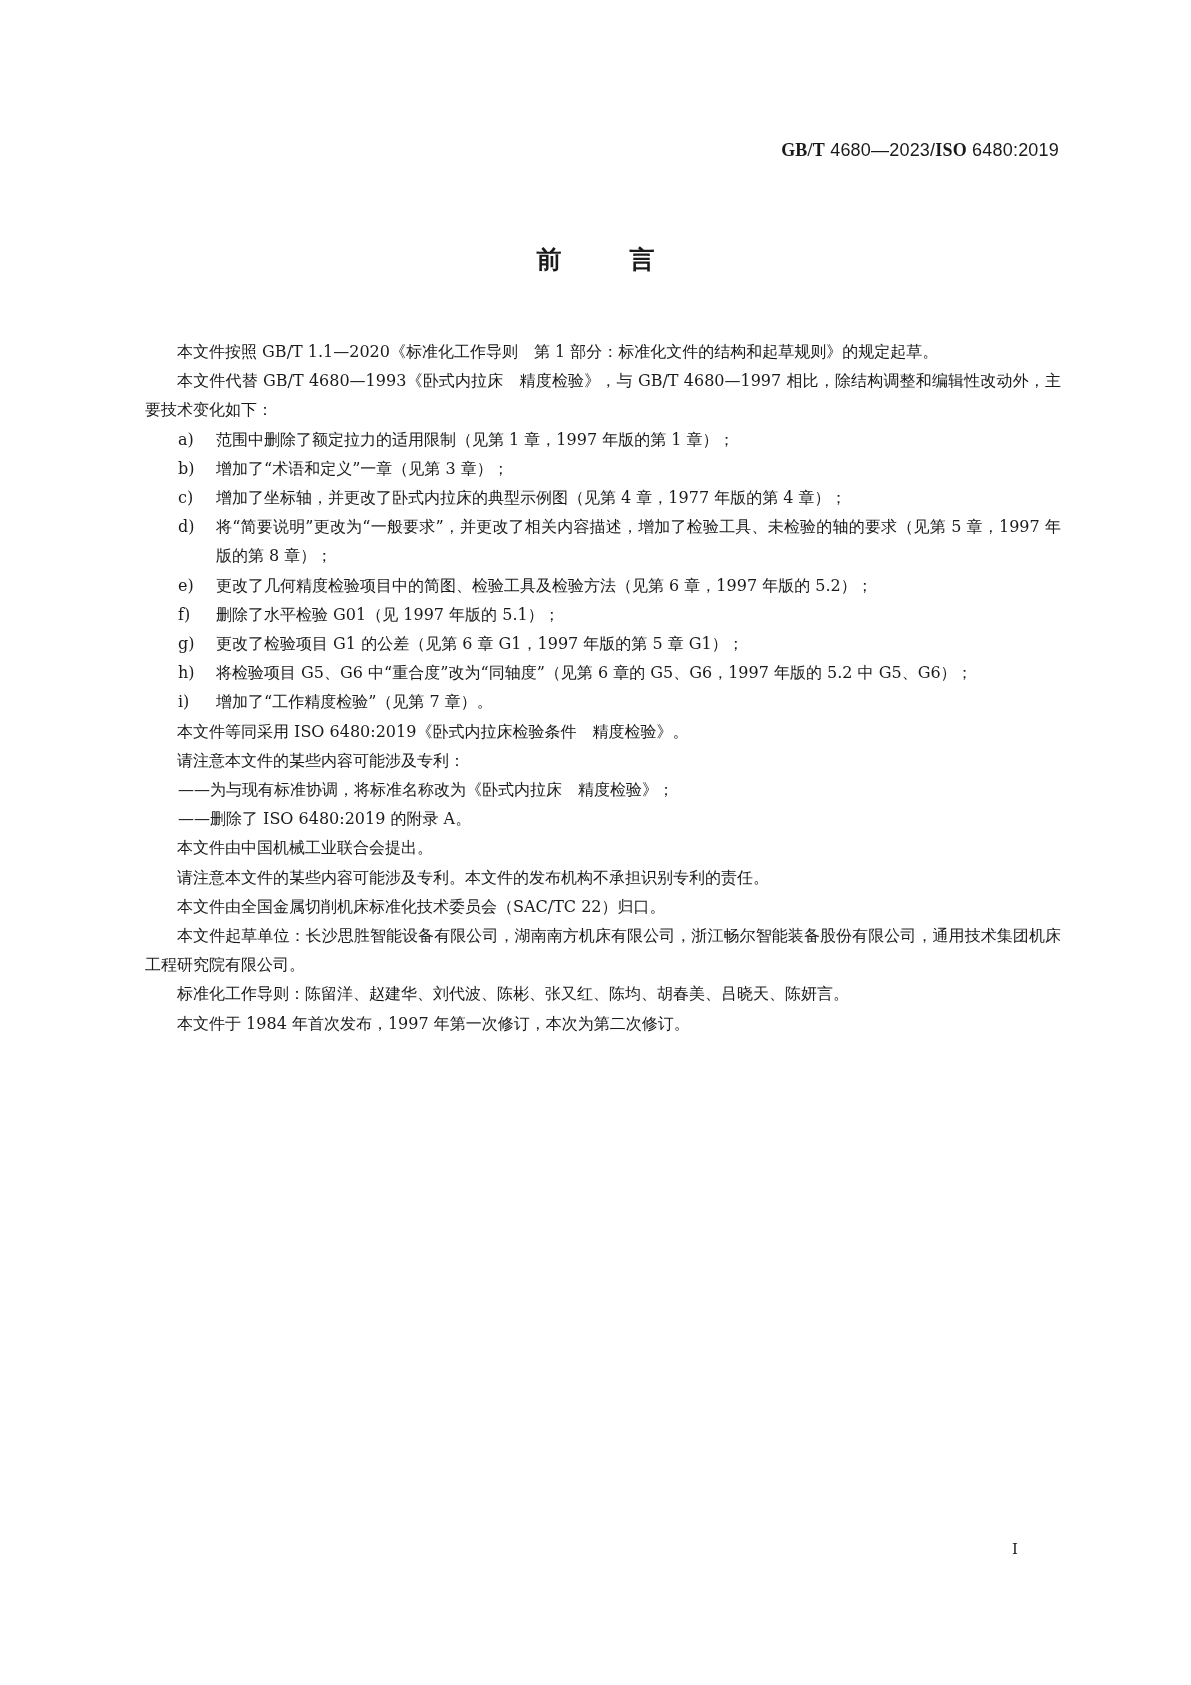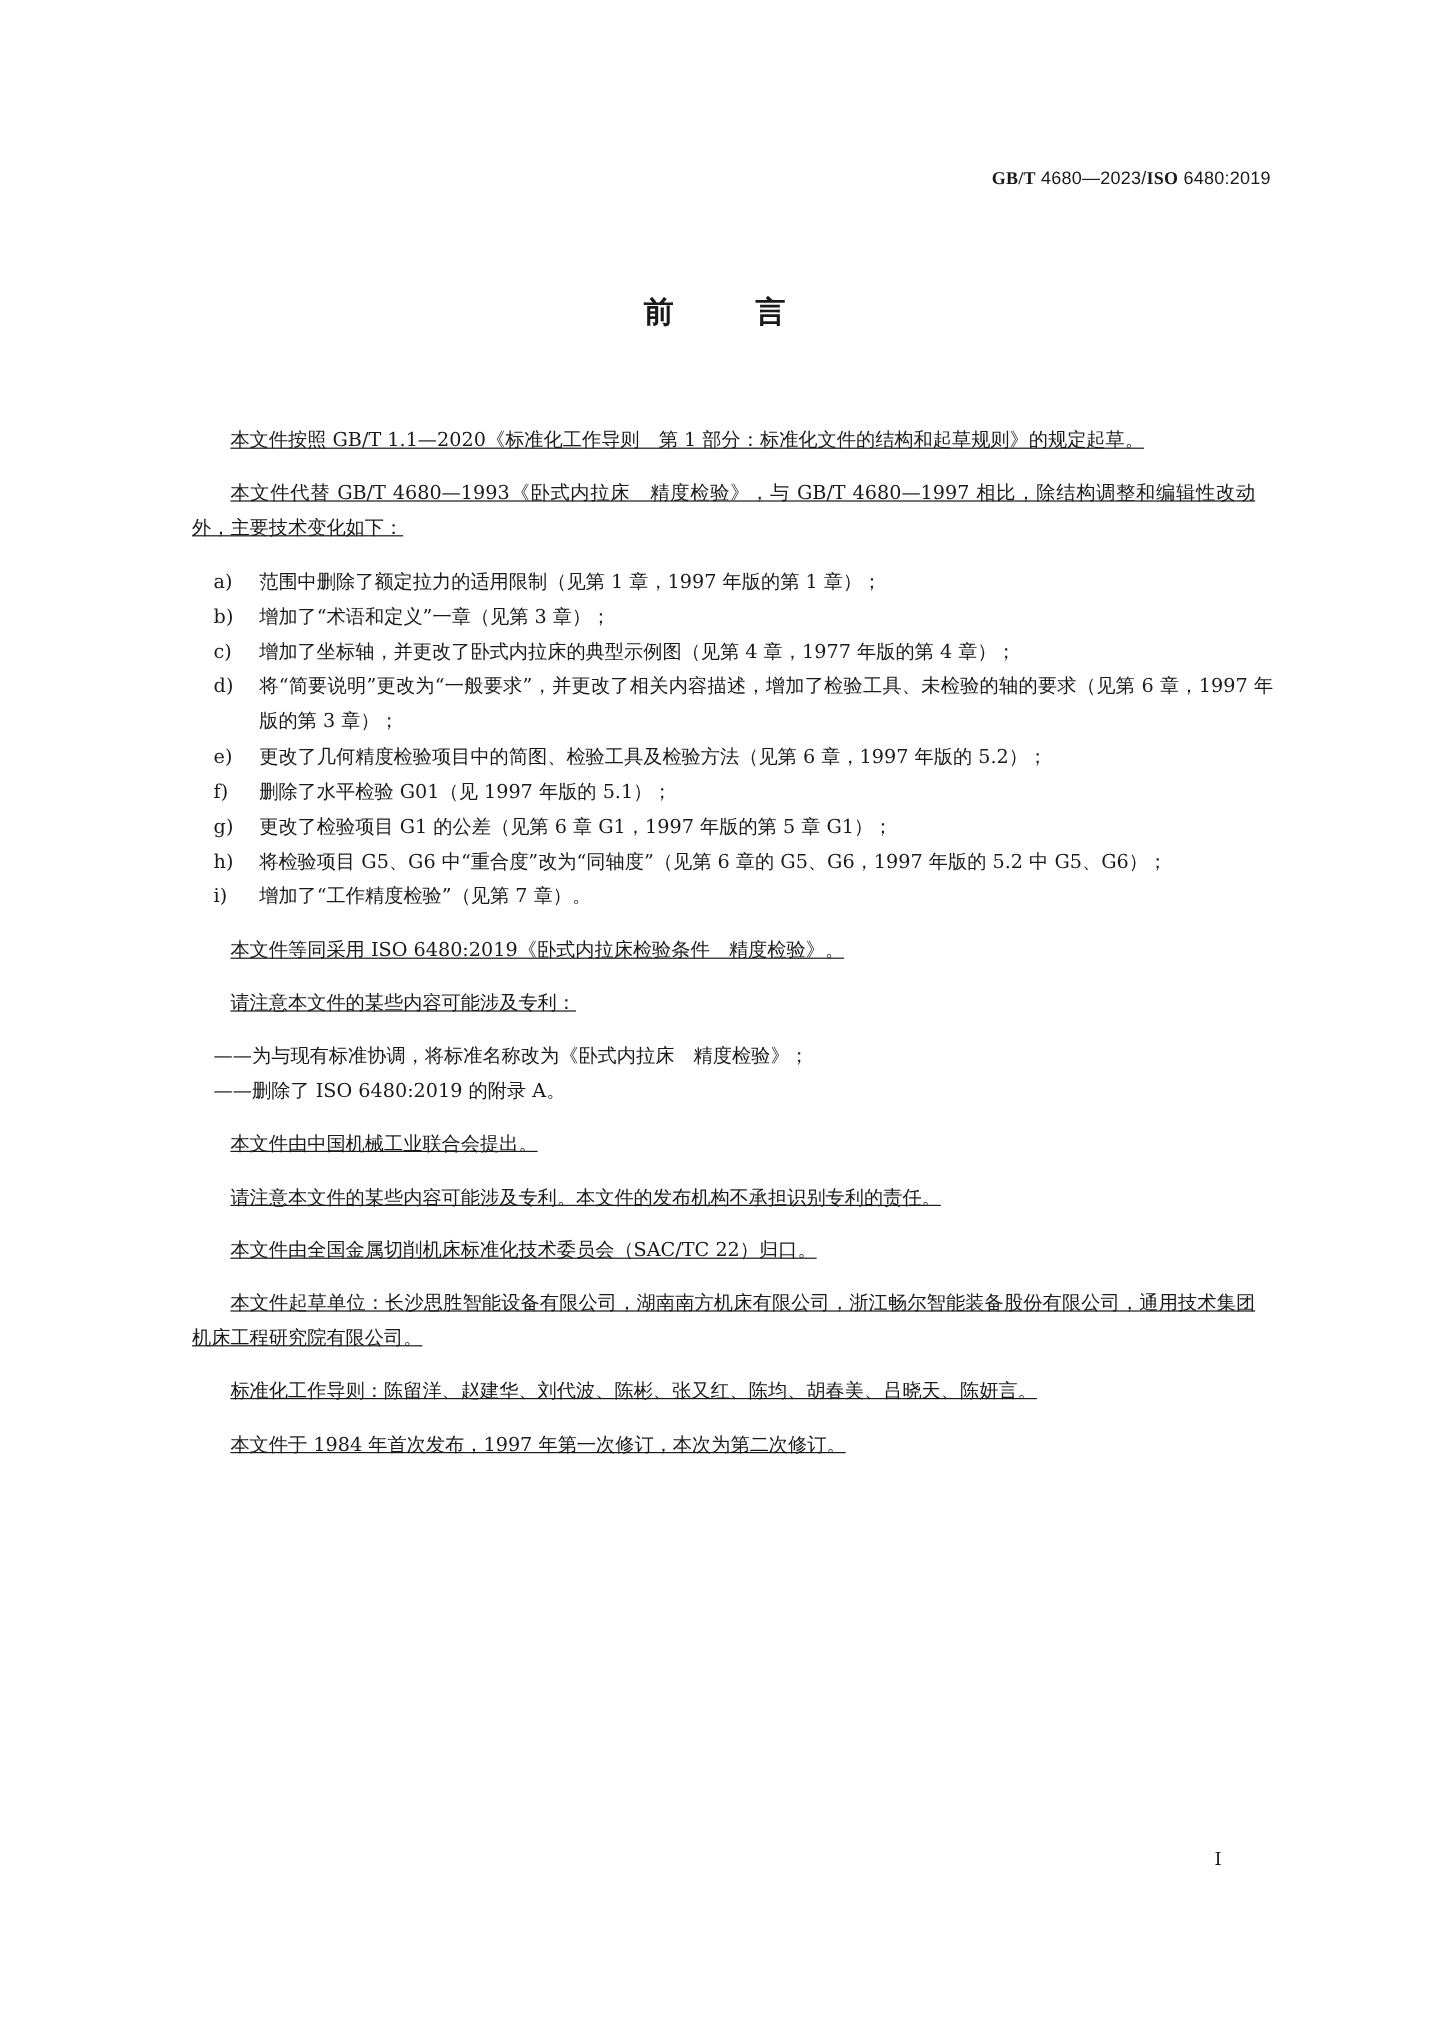--- a/index.html
+++ b/index.html
@@ -1,26 +1,26 @@
 <!DOCTYPE html>
 <html><head>
   <meta charset="utf-8">
   <style>
     html, body { margin: 0; padding: 0; background: #ffffff; }
     body { width: 1191px; height: 1685px; position: relative; overflow: hidden;
            font-family: "DejaVu Serif", "Liberation Serif", serif; color: #1a1a1a; }
-    .header-code { position: absolute; top: 140px; right: 132px; font-size: 15px;
+    .header-code { position: absolute; top: 140px; right: 132px; font-size: 18px;
                    letter-spacing: 0.2px; font-family: "Liberation Sans", "DejaVu Sans", sans-serif; }
     .header-code b { font-family: "Liberation Serif", serif; font-weight: bold; }
     .title { position: absolute; top: 243px; left: 0; width: 1191px; text-align: center;
              font-size: 25px; font-weight: bold; font-family: "DejaVu Sans", sans-serif; }
     .title span { display: inline-block; margin: 0 34px; }
     .content { position: absolute; top: 337px; left: 145px; width: 916px;
                font-size: 16px; line-height: 29.2px; }
-    .p { text-indent: 32px; margin: 15px; text-align: justify; text-decoration: underline; }
+    .p { text-indent: 32px; margin: 0; text-align: justify; }
     .item { display: flex; margin: 0 0 0 33px; }
     .item .label { width: 38px; flex: 0 0 38px; }
     .item .text { flex: 1; text-align: justify; }
     .dash { margin: 0 0 0 33px; }
     .page-num { position: absolute; top: 1540px; left: 1012px; font-size: 15px; }
   </style>
 </head>
 <body>
 
 <div class="header-code">
@@ -44,21 +44,21 @@
   <div class="item">
       <span class="label">b)</span>
       <span class="text">增加了“术语和定义”一章（见第 3 章）；</span>
     </div>
   <div class="item">
       <span class="label">c)</span>
       <span class="text">增加了坐标轴，并更改了卧式内拉床的典型示例图（见第 4 章，1977 年版的第 4 章）；</span>
     </div>
   <div class="item">
       <span class="label">d)</span>
-      <span class="text">将“简要说明”更改为“一般要求”，并更改了相关内容描述，增加了检验工具、未检验的轴的要求（见第 6 章，1997 年版的第 3 章）；</span>
+      <span class="text">将“简要说明”更改为“一般要求”，并更改了相关内容描述，增加了检验工具、未检验的轴的要求（见第 5 章，1997 年版的第 8 章）；</span>
     </div>
   <div class="item">
       <span class="label">e)</span>
       <span class="text">更改了几何精度检验项目中的简图、检验工具及检验方法（见第 6 章，1997 年版的 5.2）；</span>
     </div>
   <div class="item">
       <span class="label">f)</span>
       <span class="text">删除了水平检验 G01（见 1997 年版的 5.1）；</span>
     </div>
   <div class="item">

